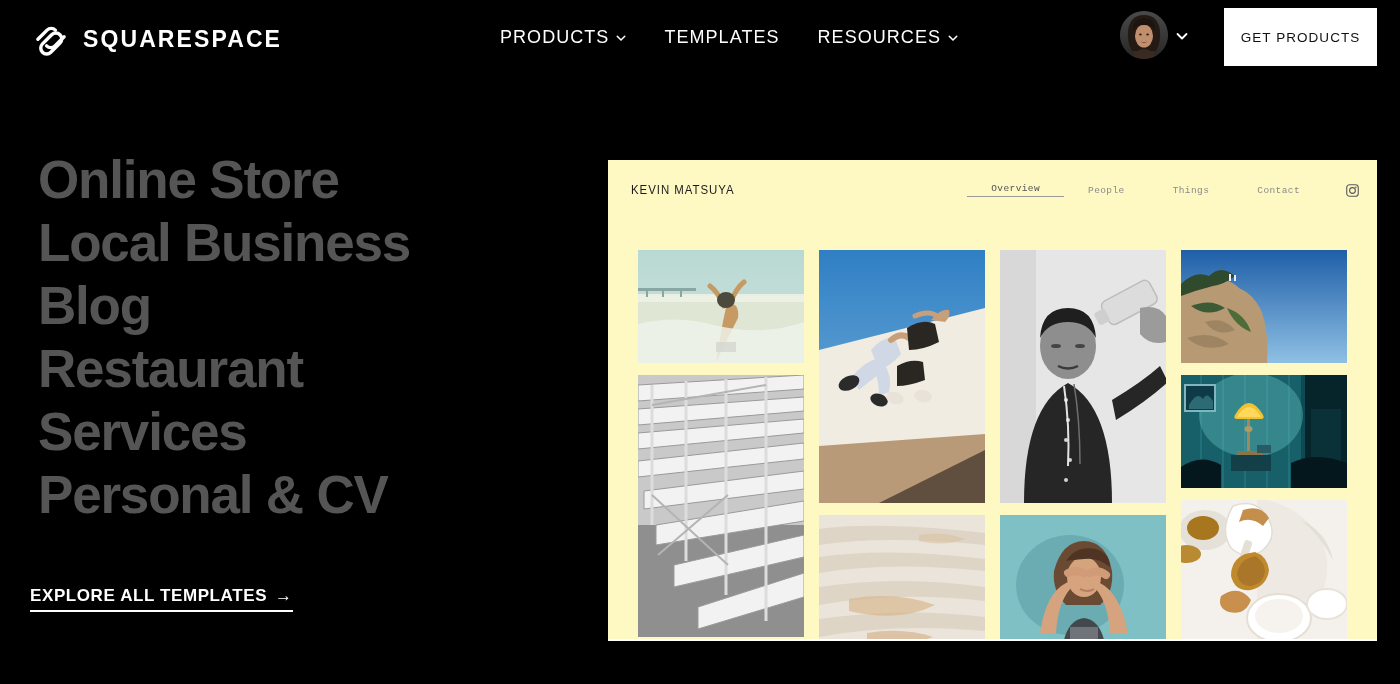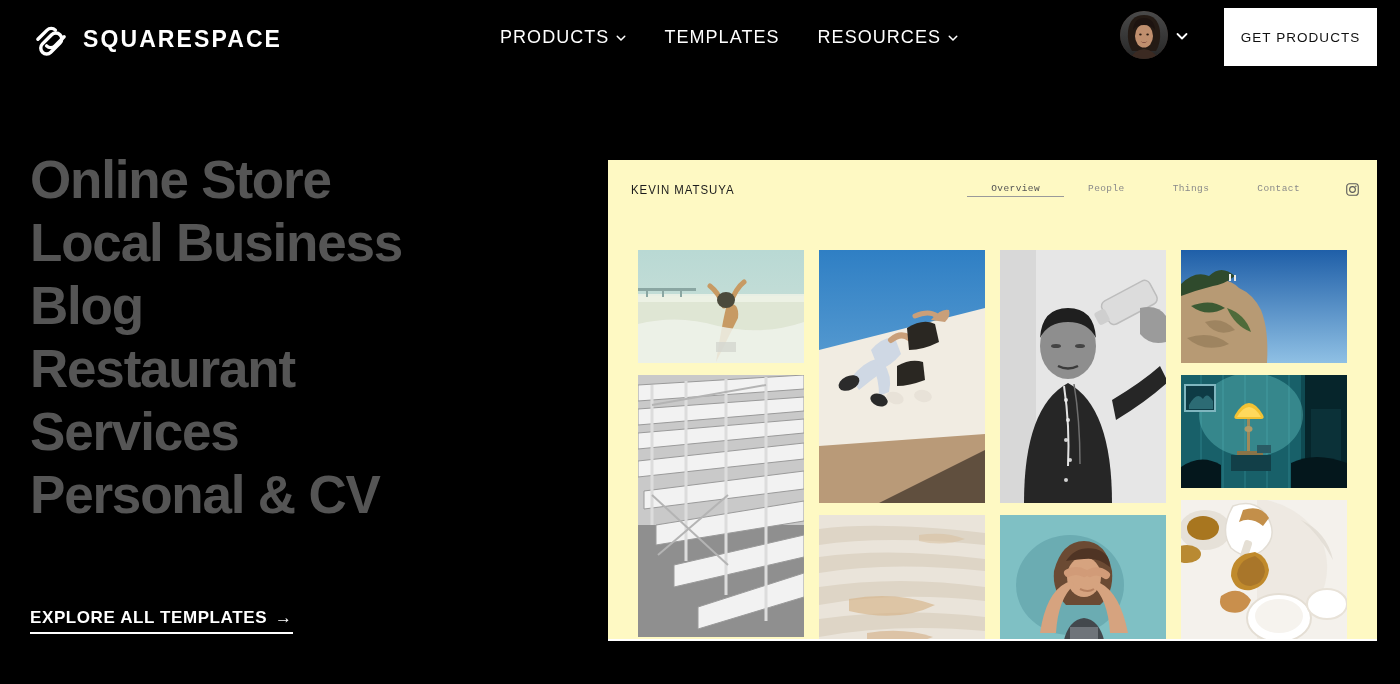--- a/index.html
+++ b/index.html
@@ -46,34 +46,34 @@
   .avatar svg { display:block; }
   .getstarted {
     position:absolute; left:1224px; top:8px; width:153px; height:58px;
     background:#fff; color:#111; border:none;
     font-family:"Liberation Sans", sans-serif;
     font-size:13.5px; letter-spacing:1.05px; font-weight:500;
     cursor:pointer; display:flex; align-items:center; justify-content:center;
   }
 
   
-  .catlist { position:absolute; left:30px; top:148px; width:520px; }
+  .catlist { position:absolute; left:38px; top:148px; width:520px; }
   .cat {
     display:block; font-size:53px; line-height:63px; font-weight:700;
     letter-spacing:-1.2px; color:#555555; cursor:pointer;
     white-space:nowrap; width:max-content;
   }
   .cat.active { color:#ffffff; position:relative; padding-bottom:2px; }
   .cat.active .underline {
     position:absolute; left:0; right:0; bottom:-4px; height:3px; background:#fff;
   }
   .cat .arrow { display:inline-block; margin-left:10px; font-weight:400; }
 
   .explore {
-    position:absolute; left:30px; top:608px;
+    position:absolute; left:30px; top:586px;
     color:#fff; font-size:17px; font-weight:700; letter-spacing:0.6px;
     cursor:pointer; display:inline-flex; align-items:center; gap:8px;
     padding-bottom:4px; border-bottom:2px solid #fff; width:max-content;
   }
 
   
   .preview {
     position:absolute; left:608px; top:160px; width:769px; height:481px;
     background:#fef9c3; overflow:hidden;
   }
@@ -82,21 +82,21 @@
     display:flex; align-items:center;
   }
   .pv-title {
     position:absolute; left:23px; top:22px;
     font-family:"Liberation Sans Narrow","Liberation Sans", sans-serif;
     font-size:13px; letter-spacing:1.1px; color:#1c1c1c; font-weight:400;
     transform:scaleX(0.88); transform-origin:left center;
   }
   .pv-nav {
     position:absolute; right:18px; top:23px;
-    display:flex; align-items:flex-start; gap:0px;
+    display:flex; align-items:center; gap:0px;
   }
   .pv-nav a {
     font-family:"Liberation Mono","DejaVu Sans Mono", monospace;
     font-size:9.5px; color:#8a8a8a; letter-spacing:0.4px;
     text-decoration:none; cursor:pointer; padding:0 24px;
   }
   .pv-nav a.active { color:#555; border-bottom:1px solid #9a9a9a; padding-bottom:2px; }
   .pv-social { margin-left:22px; width:13px; height:13px; cursor:pointer; }
   .pv-social svg { display:block; }
 

